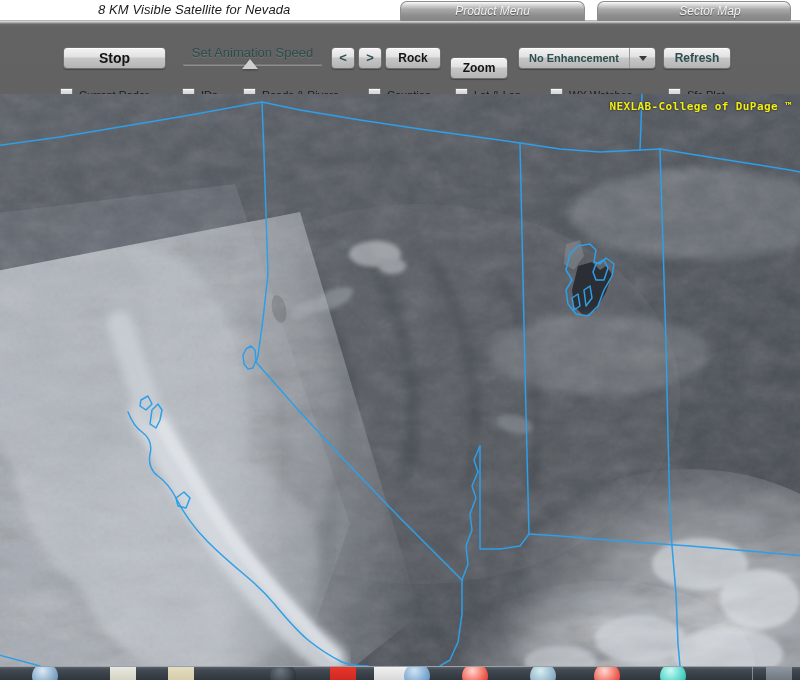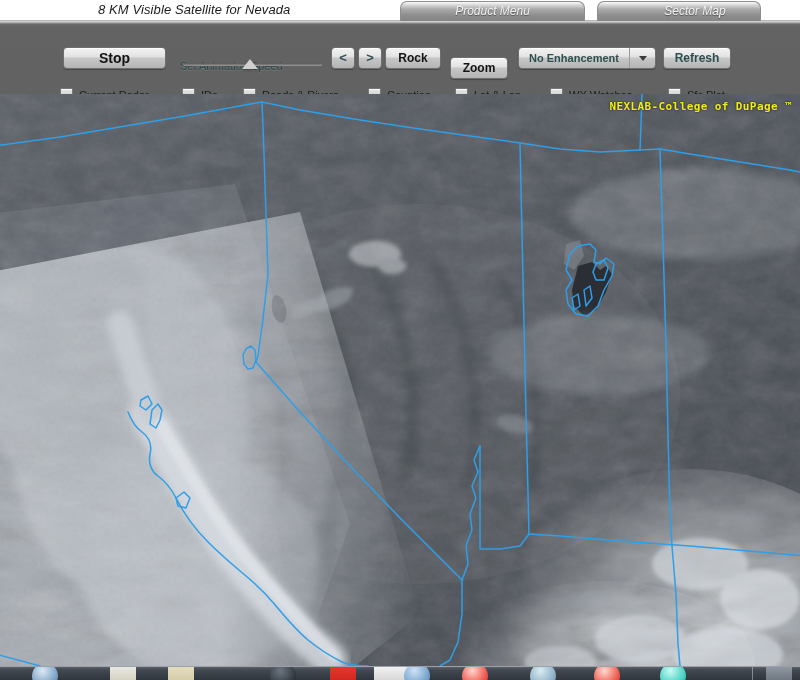--- a/index.html
+++ b/index.html
@@ -50,21 +50,21 @@
     color: #f2f2f2;
     font-size: 12px;
     font-style: italic;
     text-align: center;
     line-height: 19px;
     text-shadow: 0 1px 1px rgba(0,0,0,.45);
     white-space: nowrap;
     overflow: hidden;
   }
   .tab-product { left: 400px; width: 185px; }
-  .tab-sector  { left: 597px; width: 164px; padding-left: 32px; }
+  .tab-sector  { left: 597px; width: 194px; padding-left: 32px; }
 
   
   .toolbar {
     position: absolute;
     left: 0; top: 21px;
     width: 800px; height: 73px;
     background: linear-gradient(to bottom,
       #dcdcdc 0px, #c2c2c2 1px, #9d9d9d 2px,
       #6a6a6a 3px, #636363 6px, #626262 100%);
   }
@@ -89,23 +89,23 @@
   .btn-stop    { left: 63px;  top: 26px; width: 103px; height: 22px; line-height: 21px; font-size: 14px; }
   .btn-prev    { left: 331px; top: 26px; width: 24px;  height: 22px; line-height: 20px; font-size: 13px; color:#2d4f4f;}
   .btn-next    { left: 358px; top: 26px; width: 24px;  height: 22px; line-height: 20px; font-size: 13px; color:#2d4f4f;}
   .btn-rock    { left: 385px; top: 26px; width: 56px;  height: 22px; line-height: 21px; font-size: 12px; }
   .btn-zoom    { left: 450px; top: 36px; width: 58px;  height: 22px; line-height: 21px; font-size: 12px; text-align: center; }
   .btn-refresh { left: 663px; top: 26px; width: 68px;  height: 22px; line-height: 21px; font-size: 12px; }
 
   
   .slider-wrap { position: absolute; left: 180px; top: 24px; width: 145px; height: 26px; }
   .slider-label {
-    position: absolute; left: 0; top: 15px; width: 145px;
-    text-align: left;
-    font-size: 11px;
+    position: absolute; left: 0; top: 0; width: 145px;
+    text-align: center;
+    font-size: 13px;
     color: #2e4c4c;
     white-space: nowrap;
     text-shadow: 0 1px 0 rgba(255,255,255,.12);
   }
   .slider-track {
     position: absolute; left: 3px; top: 18px;
     width: 139px; height: 3px;
     background: linear-gradient(to bottom, #555 0%, #777 50%, #9b9b9b 100%);
     border-radius: 2px;
   }

